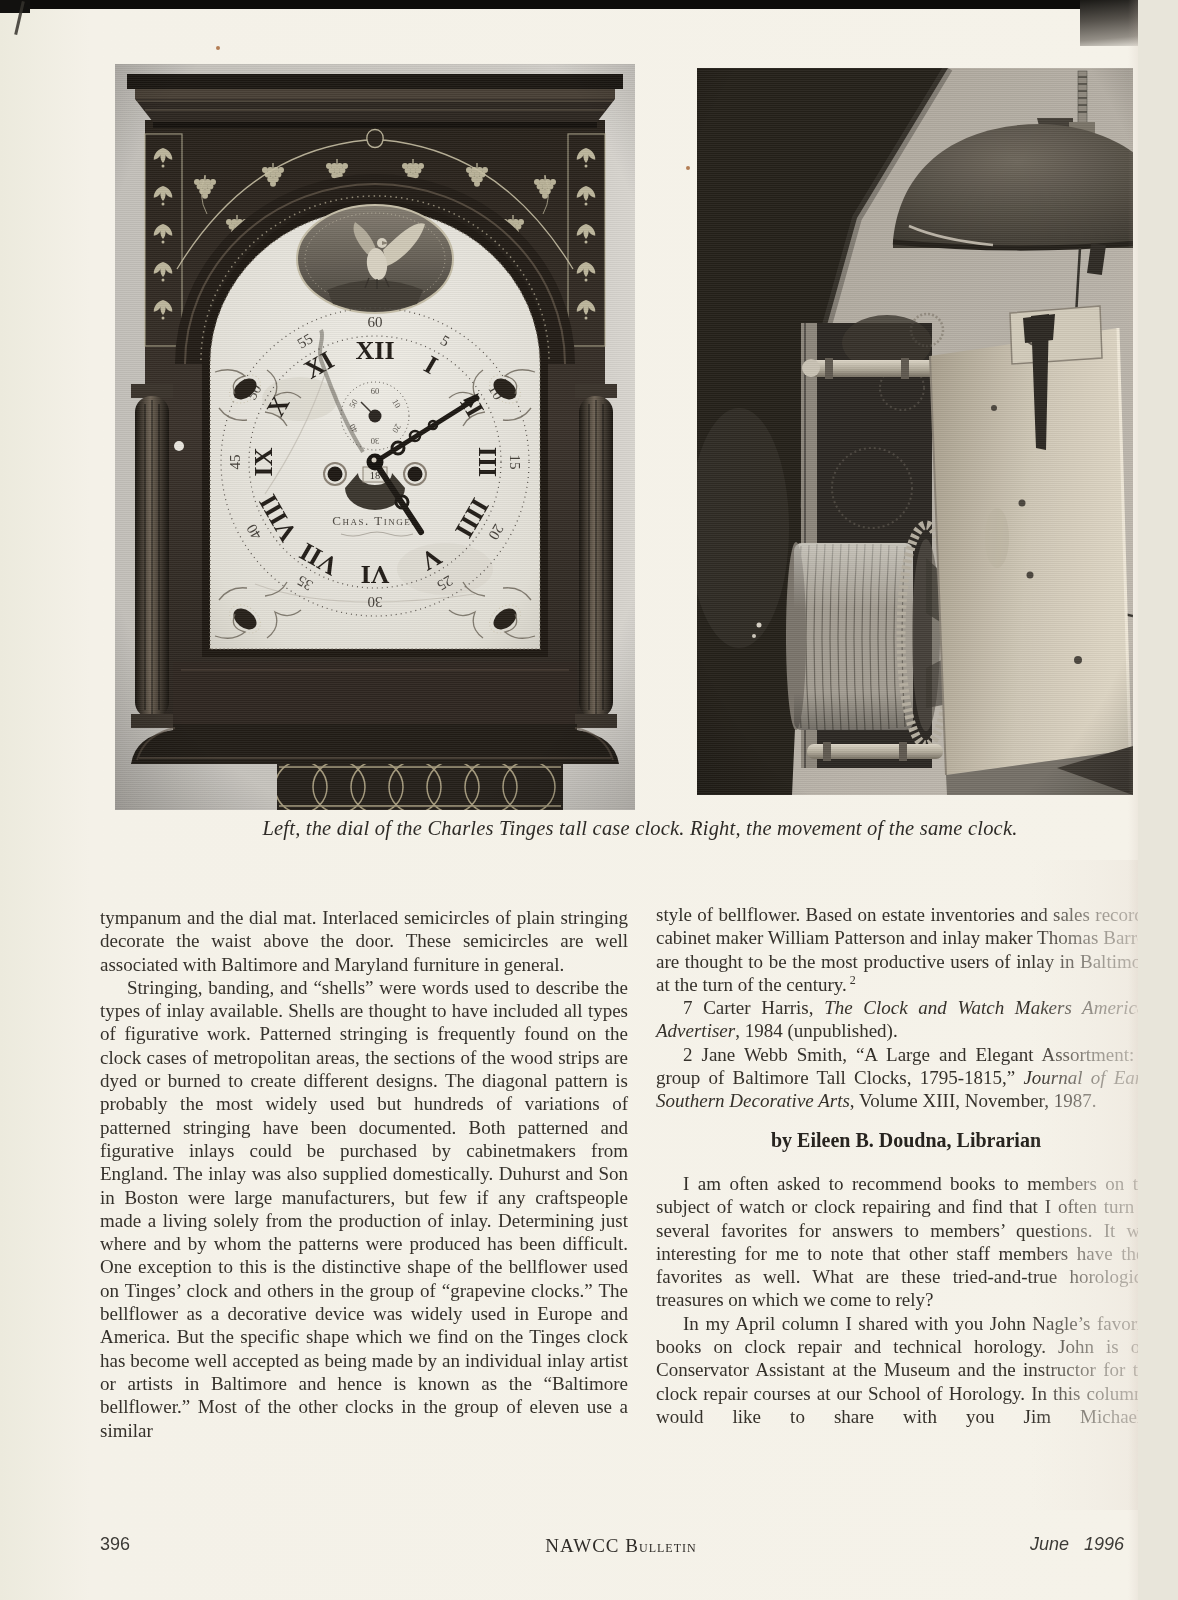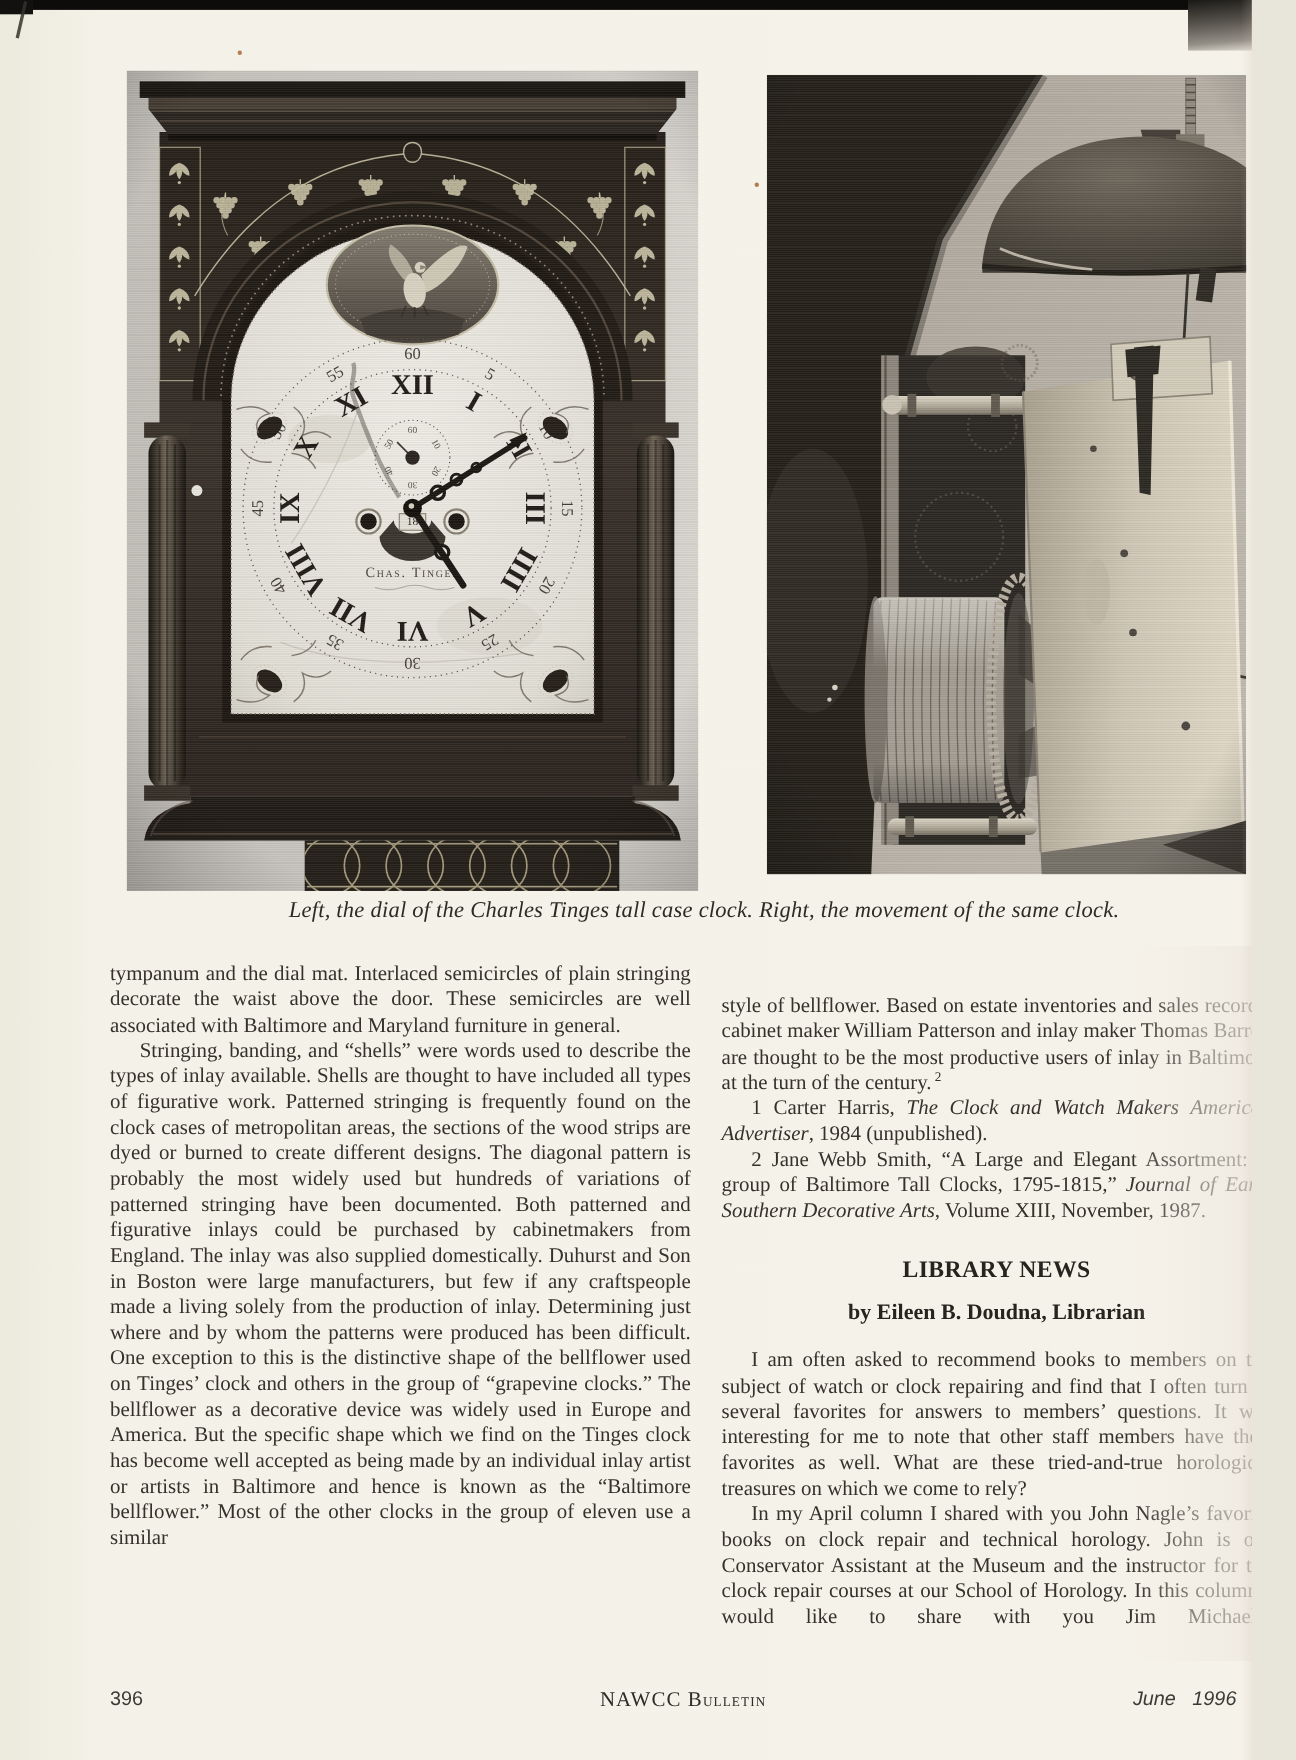--- a/index.html
+++ b/index.html
@@ -28,21 +28,21 @@
   #photo-left{left:115px;top:64px;width:520px;height:746px;}
   #photo-right{left:697px;top:68px;width:436px;height:727px;}
 
   
   #caption{left:140px;top:817px;width:1000px;text-align:center;
            font-style:italic;font-size:20.5px;color:#2e2b27;letter-spacing:.2px;}
 
   
   .bodycol{font-size:19px;line-height:23.3px;text-align:justify;color:#35312b;}
   .bodycol p{margin:0;}
-  #col-left{left:100px;top:874px;width:528px;}
+  #col-left{left:100px;top:906px;width:528px;}
   #col-right{left:656px;top:903px;width:500px;}
   .indent{text-indent:27px;}
   .full-just{text-align-last:justify;}
   sup.fnref{font-size:12px;line-height:0;margin-left:3px;}
   .heading{font-weight:bold;font-size:21.5px;text-align:center;text-indent:0;
            letter-spacing:.4px;margin-top:30px !important;color:#27241f;}
   .byline{font-weight:bold;font-size:20px;text-align:center;text-indent:0;
           margin-top:16px !important;margin-bottom:20px !important;color:#27241f;}
 
   
@@ -441,23 +441,22 @@
 
   <div class="abs" id="caption">Left, the dial of the Charles Tinges tall case clock. Right, the movement of the same clock.</div>
 
   <div class="abs bodycol" id="col-left">
     <p>tympanum and the dial mat. Interlaced semicircles of plain stringing decorate the waist above the door. These semicircles are well associated with Baltimore and Maryland furniture in general.</p>
     <p class="indent full-just">Stringing, banding, and “shells” were words used to describe the types of inlay available. Shells are thought to have included all types of figurative work. Patterned stringing is frequently found on the clock cases of metropolitan areas, the sections of the wood strips are dyed or burned to create different designs. The diagonal pattern is probably the most widely used but hundreds of variations of patterned stringing have been documented. Both patterned and figurative inlays could be purchased by cabinetmakers from England. The inlay was also supplied domestically. Duhurst and Son in Boston were large manufacturers, but few if any craftspeople made a living solely from the production of inlay. Determining just where and by whom the patterns were produced has been difficult. One exception to this is the distinctive shape of the bellflower used on Tinges’ clock and others in the group of “grapevine clocks.” The bellflower as a decorative device was widely used in Europe and America. But the specific shape which we find on the Tinges clock has become well accepted as being made by an individual inlay artist or artists in Baltimore and hence is known as the “Baltimore bellflower.” Most of the other clocks in the group of eleven use a similar</p>
   </div>
 
   <div class="abs bodycol" id="col-right">
     <p><span>style of bellflower. Based on estate inventories and sales records, cabinet maker William Patterson and inlay maker Thomas Barrett are thought to be the most productive users of inlay in Baltimore at the turn of the century.</span><sup class="fnref">2</sup></p>
-    <p class="indent"><span>1 Carter Harris, </span><i>The Clock and Watch Makers American Advertiser</i><span>, 1984 (unpublished).</span></p>
+    <p class="indent"><span>7 Carter Harris, </span><i>The Clock and Watch Makers American Advertiser</i><span>, 1984 (unpublished).</span></p>
     <p class="indent"><span>2 Jane Webb Smith, “A Large and Elegant Assortment: A group of Baltimore Tall Clocks, 1795-1815,” </span><i>Journal of Early Southern Decorative Arts</i><span>, Volume XIII, November, 1987.</span></p>
-    <p class="heading">LIBRARY NEWS</p>
     <p class="byline">by Eileen B. Doudna, Librarian</p>
     <p class="indent">I am often asked to recommend books to members on the subject of watch or clock repairing and find that I often turn to several favorites for answers to members’ questions. It was interesting for me to note that other staff members have their favorites as well. What are these tried-and-true horological treasures on which we come to rely?</p>
     <p class="indent full-just">In my April column I shared with you John Nagle’s favorite books on clock repair and technical horology. John is our Conservator Assistant at the Museum and the instructor for the clock repair courses at our School of Horology. In this column I would like to share with you Jim Michaels’</p>
   </div>
 
   <div class="abs" id="text-fade"></div>
   <div class="abs" id="right-edge"></div>
 
   <div class="abs" id="footer-page-num">396</div>
   <div class="abs" id="footer-journal"><span class="big">NAWCC </span><span class="big">B</span><span class="small">ULLETIN</span></div>

